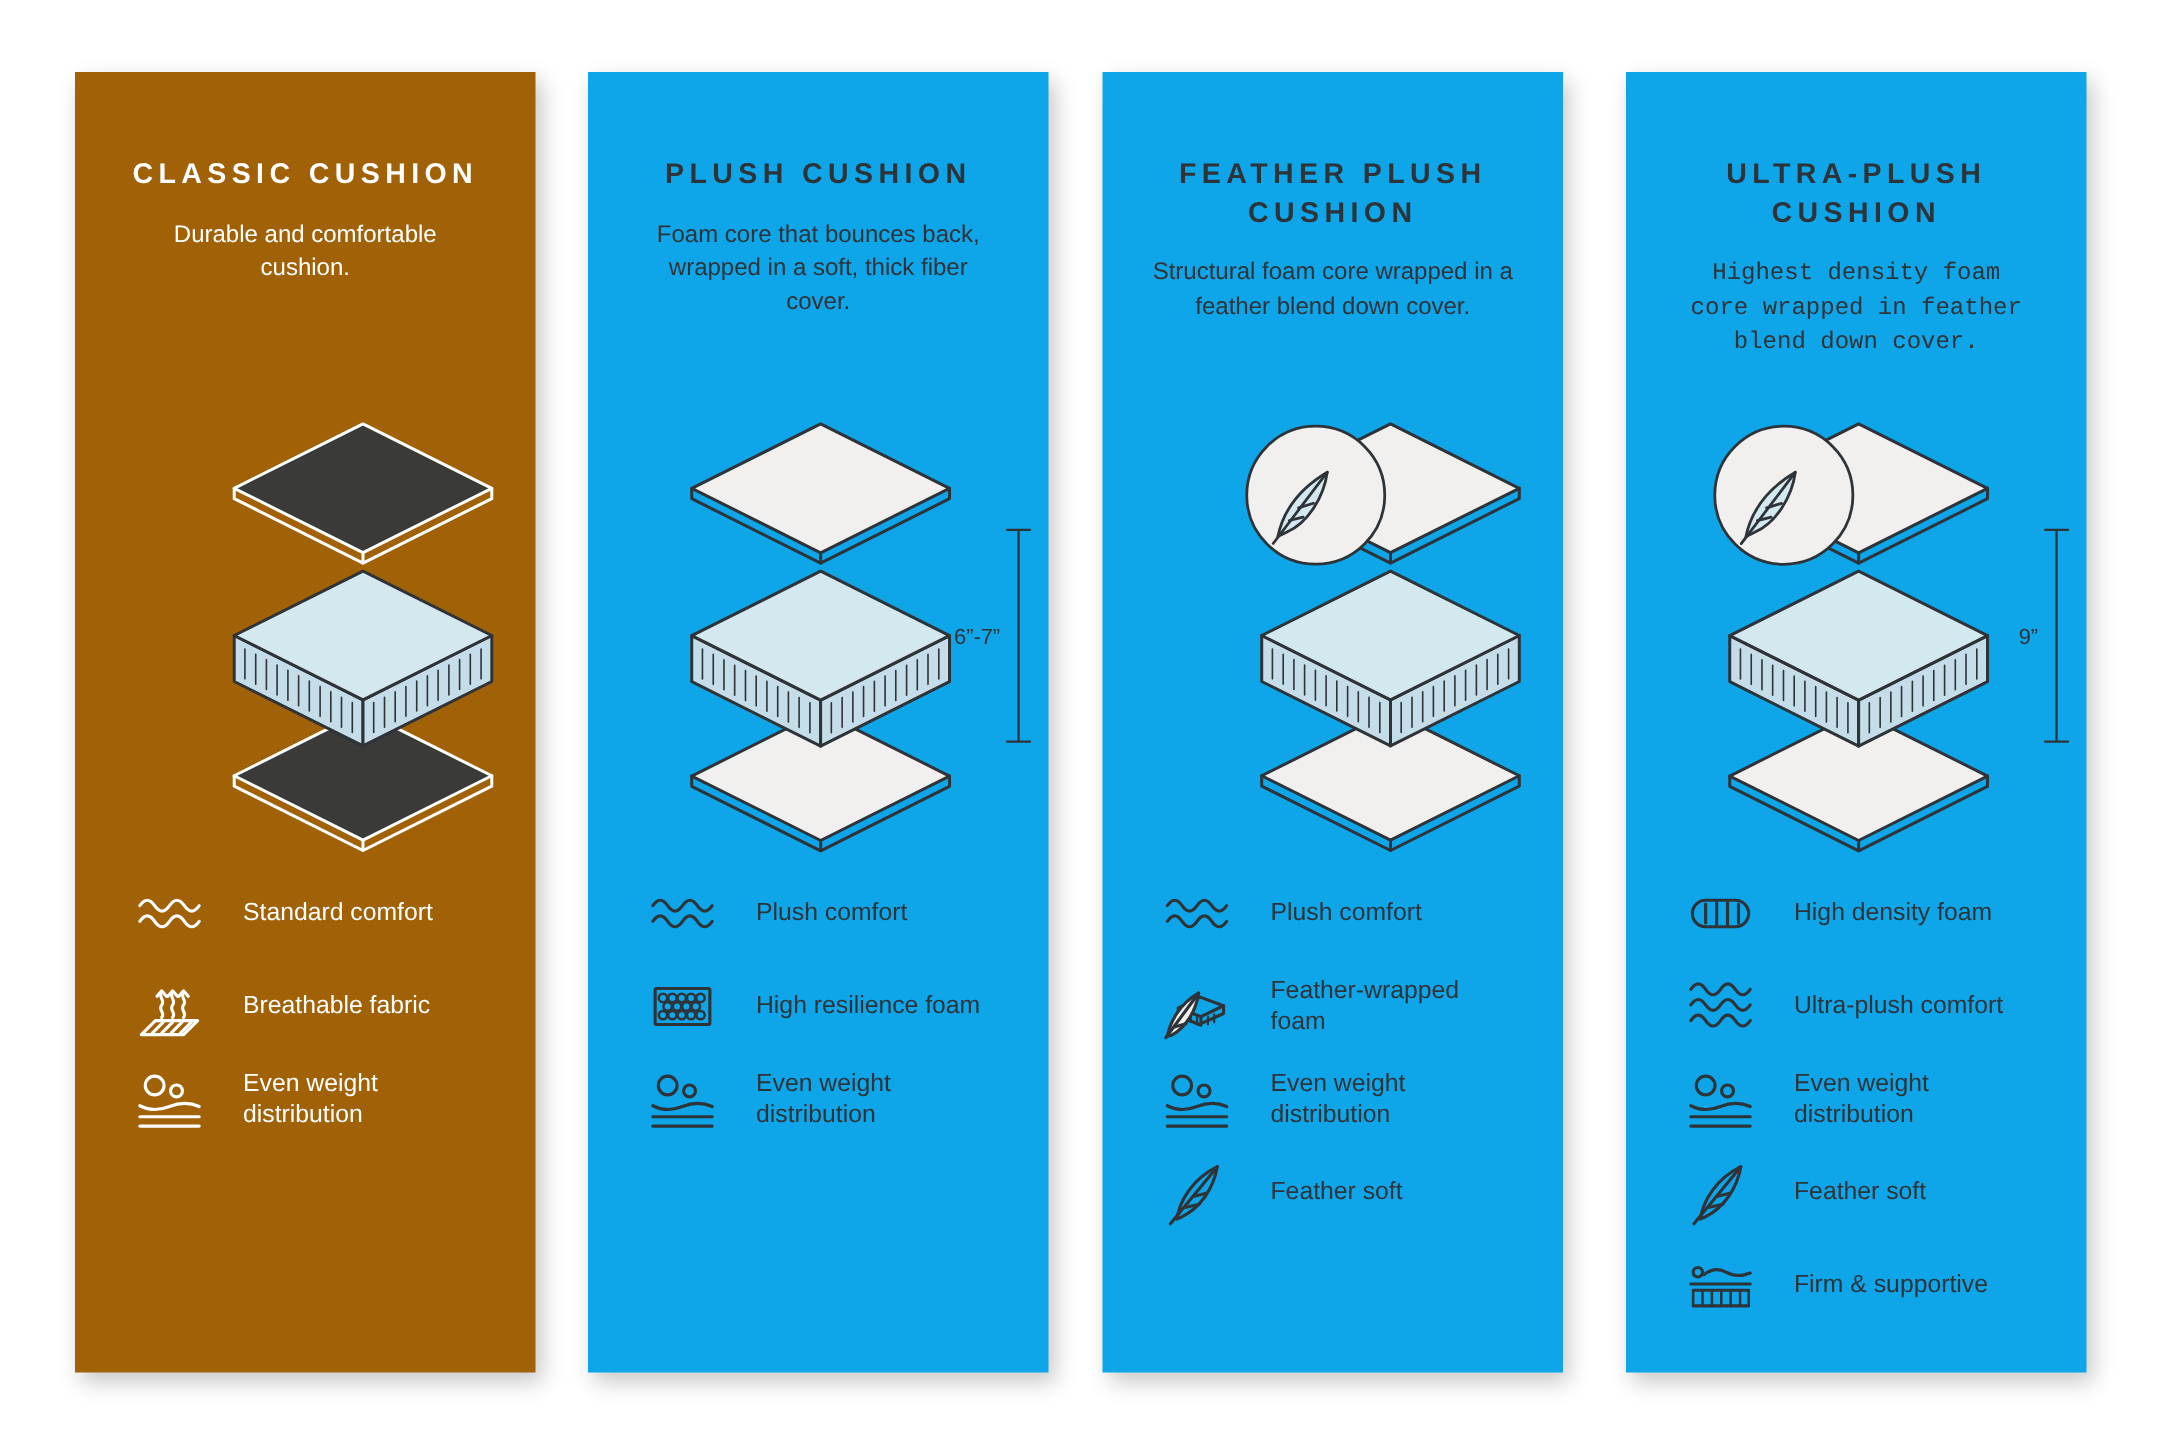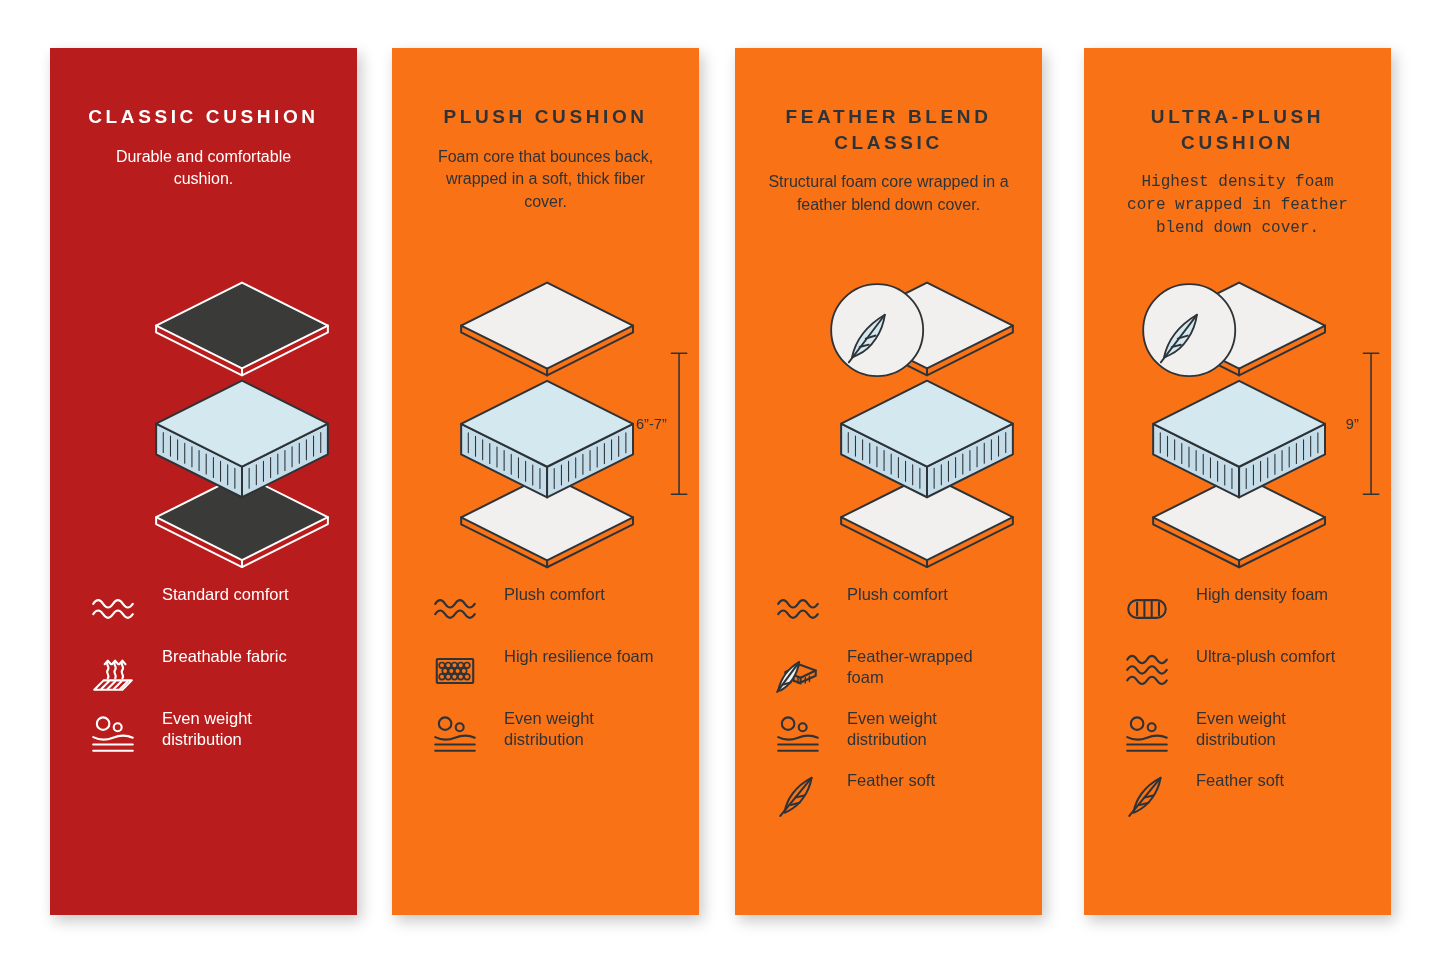--- a/index.html
+++ b/index.html
@@ -1,37 +1,37 @@
 <!DOCTYPE html>
 <html><head>
 <meta charset="utf-8">
 <style>
   html,body{margin:0;padding:0;background:#ffffff;}
   .stage{position:relative;width:1445px;height:964px;background:#ffffff;overflow:hidden;
          font-family:"Liberation Sans",sans-serif;}
   .panel{position:absolute;top:48px;width:307px;height:867px;box-sizing:border-box;
          box-shadow:4px 6px 14px rgba(0,0,0,0.22);}
-  .panel.light{background:#f97316;color:#2e3338;--panel-bg:#f1f0ee;}
-  .panel.dark{background:#b91c1c;color:#ffffff;--panel-bg:#3a3a38;}
+  .panel.light{background:#0ea5e9;color:#2e3338;--panel-bg:#f1f0ee;}
+  .panel.dark{background:#a16207;color:#ffffff;--panel-bg:#3a3a38;}
   .p0{left:50px;} .p1{left:392px;} .p2{left:735px;} .p3{left:1084px;}
 
   .panel-head{height:230px;box-sizing:border-box;padding-top:56px;text-align:center;}
   .panel-title{margin:0 14px 16px;font-size:19px;font-weight:bold;letter-spacing:0.19em;
                line-height:1.35;}
   .panel-desc{margin:0;font-size:16px;line-height:1.42;}
   .p0 .panel-desc{padding:0 62px;}
   .p1 .panel-desc{padding:0 44px;}
   .p2 .panel-desc{padding:0 26px;}
   .p3 .panel-desc{padding:0 40px;font-family:Liberation Mono, monospace;}
 
   .illustration{height:296px;display:flex;justify-content:flex-end;align-items:flex-start;}
   .illustration svg{overflow:visible;}
 
   .features{margin:10px 0 0 38px;}
-  .feature{display:flex;align-items:flex-start;gap:24px;margin-bottom:12px;min-height:50px;}
+  .feature{display:flex;align-items:center;gap:24px;margin-bottom:12px;min-height:50px;}
   .ficon{flex:0 0 50px;width:50px;height:50px;}
   .ficon svg{width:50px;height:50px;display:block;}
   .flabel{font-size:16.5px;line-height:1.28;max-width:152px;}
 </style>
 </head>
 <body>
 
 <div class="stage">
 
   <section class="panel dark p0">
@@ -166,21 +166,21 @@
               <path d="M5 35h38M5 41h38"></path>
             </svg>
           </span>
           <span class="flabel">Even weight distribution</span>
         </div>
       </div>
   </section>
 
   <section class="panel light p2">
     <div class="panel-head">
-      <h2 class="panel-title">FEATHER BLEND CLASSIC</h2>
+      <h2 class="panel-title">FEATHER PLUSH CUSHION</h2>
       <p class="panel-desc">Structural foam core wrapped in a feather blend down cover.</p>
     </div>
     <div class="illustration">
         <svg viewBox="0 0 300 385" width="230" stroke-linecap="round" stroke-linejoin="round">
           <g stroke="#2e3338" stroke-width="2.6" fill="none">
             <path d="M150,256L262,312L150,368L38,312Z" fill="#f1f0ee"></path>
             <path d="M38,312v9L150,377L262,321v-9" fill="none"></path>
             <path d="M150,368v9" fill="none"></path>
           </g>
           <g stroke="#2e3338" stroke-width="2.6">
@@ -318,16 +318,28 @@
         <div class="feature">
           <span class="ficon">
             <svg viewBox="0 0 48 48" fill="none" stroke="currentColor" stroke-width="2" stroke-linecap="round" stroke-linejoin="round">
               <path d="M11 41c2-12 10-25.5 26-33.5c-2.5 14.5-11.5 26.5-22.5 32z"></path>
               <path d="M37 7.5L7 44"></path>
               <path d="M17 33.5l8.5-2M21.5 26.5l8.5-2"></path>
             </svg>
           </span>
           <span class="flabel">Feather soft</span>
         </div>
+        <div class="feature">
+          <span class="ficon">
+            <svg viewBox="0 0 48 48" fill="none" stroke="currentColor" stroke-width="2" stroke-linecap="round" stroke-linejoin="round">
+              <circle cx="9.5" cy="15.5" r="3"></circle>
+              <path d="M13.5 17q7-5.5 14-1.5t15.5 .5"></path>
+              <path d="M5 23h38"></path>
+              <path d="M6.5 27h35.5M6.5 37h35.5"></path>
+              <path stroke-width="1.6" d="M6.5 27v10M12.5 27v10M18.5 27v10M24.5 27v10M30.5 27v10M36.5 27v10M42 27v10"></path>
+            </svg>
+          </span>
+          <span class="flabel">Firm &amp; supportive</span>
+        </div>
       </div>
   </section>
 
 </div>
 
 </body></html>

